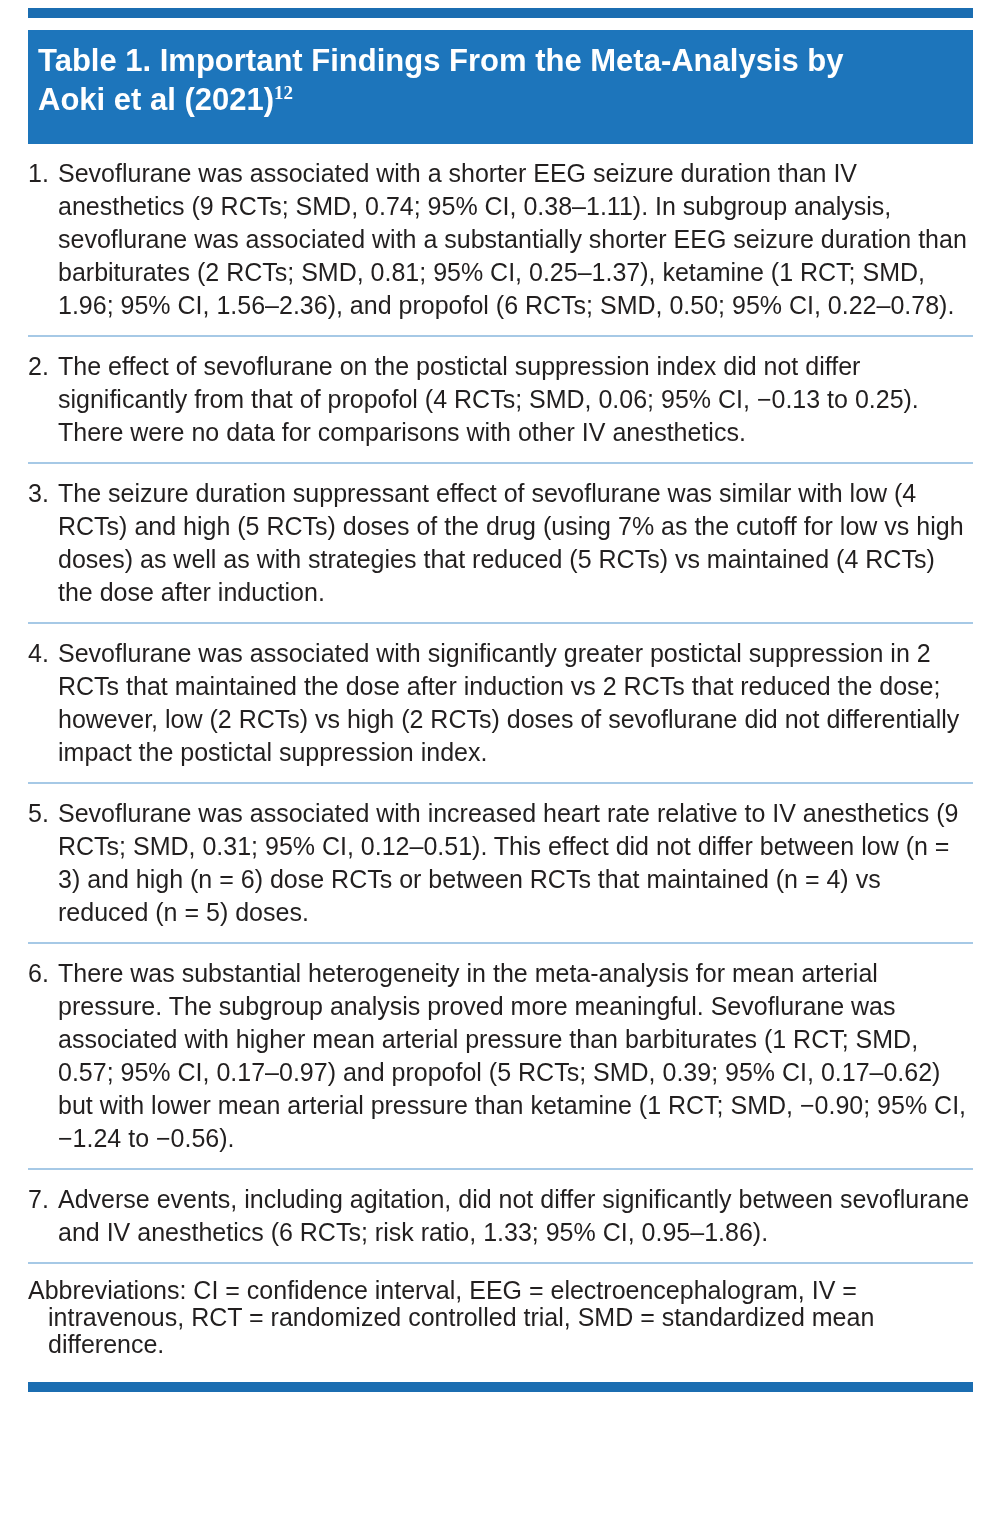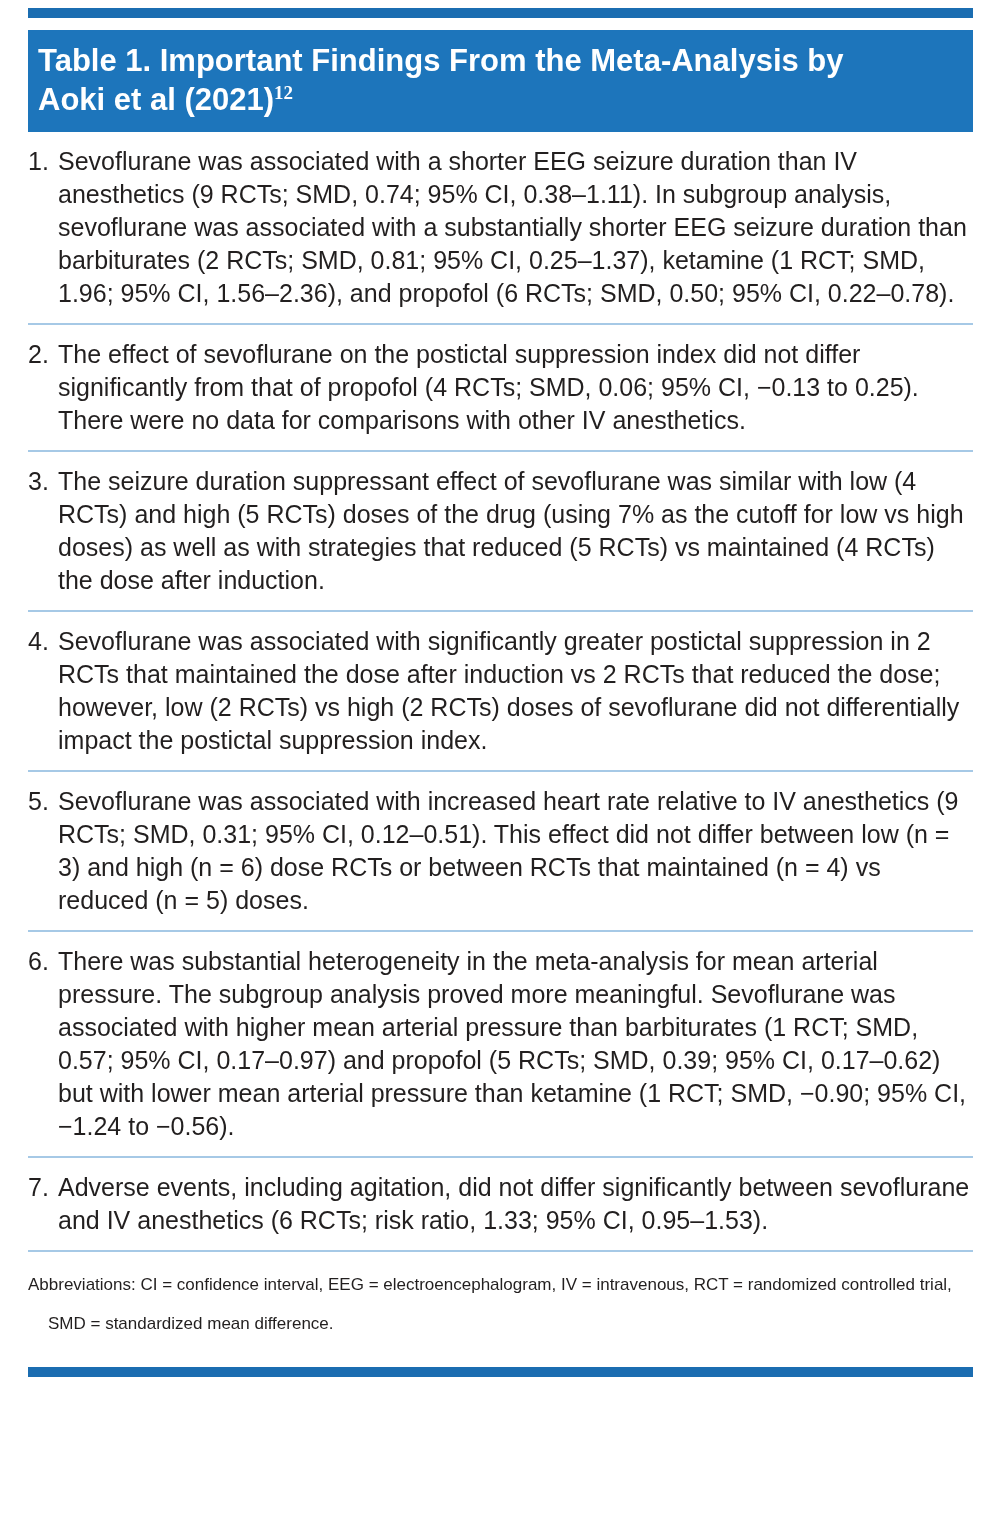--- a/index.html
+++ b/index.html
@@ -19,38 +19,38 @@
   }
   .bar.top { margin-bottom: 12px; }
   .bar.bottom { margin-top: 10px; }
 
   .header {
     background: var(--header_bg, #1d75bb);
     color: var(--header_text, #ffffff);
     font-size: 31px;
     font-weight: bold;
     line-height: 39px;
-    padding: 11px 60px 13px 10px;
+    padding: 11px 60px 25px 10px;
   }
   .header .title { white-space: pre-line; }
   .header sup { font-size: 19px; line-height: 0; font-family: Liberation Serif, serif; }
 
   ol.items { list-style: none; margin: 0; padding: 0; }
   li.item {
     position: relative;
     padding: 13px 0 13px 30px;
     font-size: 25px;
     line-height: 33px;
     border-bottom: 2px solid var(--separator, #a6c9e6);
   }
   li.item .marker { position: absolute; left: 0; top: 13px; }
 
   .footnote {
-    font-size: 17px;
-    line-height: 39px;
+    font-size: 25px;
+    line-height: 27px;
     padding: 13px 0 14px 20px;
     text-indent: -20px;
   }
 </style>
 </head>
 <body>
 
 <div class="page">
 
   <div class="bar top"></div>
@@ -80,21 +80,21 @@
     <li class="item">
       <span class="marker">5.</span>
       <span class="text">Sevoflurane was associated with increased heart rate relative to IV anesthetics (9 RCTs; SMD, 0.31; 95% CI, 0.12–0.51). This effect did not differ between low (n = 3) and high (n = 6) dose RCTs or between RCTs that maintained (n = 4) vs reduced (n = 5) doses.</span>
     </li>
     <li class="item">
       <span class="marker">6.</span>
       <span class="text">There was substantial heterogeneity in the meta-analysis for mean arterial pressure. The subgroup analysis proved more meaningful. Sevoflurane was associated with higher mean arterial pressure than barbiturates (1 RCT; SMD, 0.57; 95% CI, 0.17–0.97) and propofol (5 RCTs; SMD, 0.39; 95% CI, 0.17–0.62) but with lower mean arterial pressure than ketamine (1 RCT; SMD, −0.90; 95% CI, −1.24 to −0.56).</span>
     </li>
     <li class="item">
       <span class="marker">7.</span>
-      <span class="text">Adverse events, including agitation, did not differ significantly between sevoflurane and IV anesthetics (6 RCTs; risk ratio, 1.33; 95% CI, 0.95–1.53).</span>
+      <span class="text">Adverse events, including agitation, did not differ significantly between sevoflurane and IV anesthetics (6 RCTs; risk ratio, 1.33; 95% CI, 0.95–1.86).</span>
     </li>
   </ol>
 
   <div class="footnote">
     <span>Abbreviations: CI = confidence interval, EEG = electroencephalogram, IV = intravenous, RCT = randomized controlled trial, SMD = standardized mean difference.</span>
   </div>
 
   <div class="bar bottom"></div>
 
 </div>

